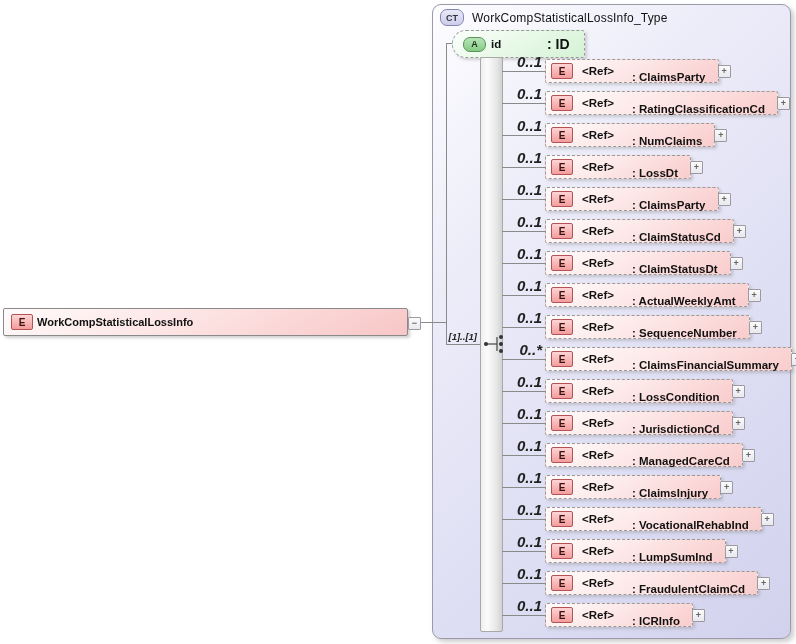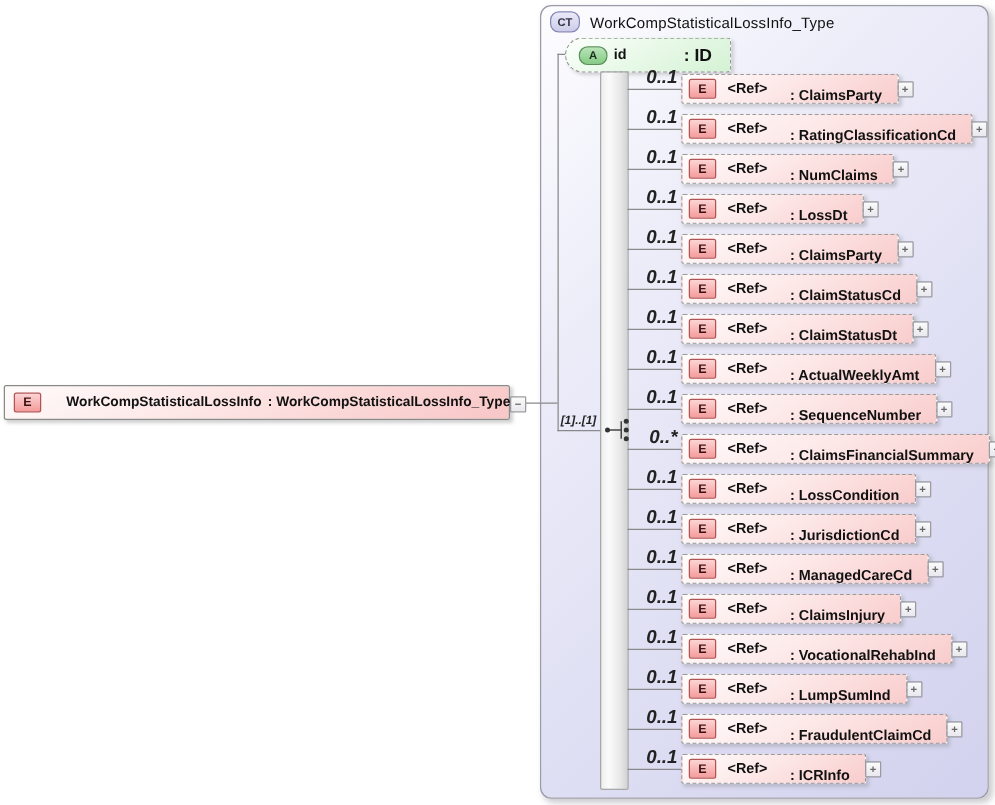--- a/index.html
+++ b/index.html
@@ -86,21 +86,21 @@
   .plus-btn{position:absolute;right:-13px;top:5px;}
   
   .root-box{
     position:absolute;left:3px;top:308px;width:405px;height:28px;
     display:flex;align-items:center;
     border:1px solid #8a8a8a;border-radius:2px;
     background:linear-gradient(150deg,#fffbfb 0%,#fde4e4 45%,#f8c6c6 100%);
     box-shadow:2px 2px 3px rgba(120,120,120,.35);
     padding:0 6px 0 7px;z-index:3;box-sizing:border-box;
   }
-  .root-name{margin-left:20px;font-size:11px;font-weight:bold;color:#111;white-space:nowrap;}
+  .root-name{margin-left:4px;font-size:11px;font-weight:bold;color:#111;white-space:nowrap;}
   .root-type{margin-left:5px;font-size:11px;font-weight:bold;color:#111;white-space:nowrap;}
   .minus-btn{position:absolute;left:408px;top:317px;z-index:4;}
 </style>
 </head>
 <body>
 
 <div id="stage">
 
   <div class="ct-box"></div>
 
@@ -363,17 +363,16 @@
         <span class="ref-label">&lt;Ref&gt;</span>
         <span class="type-label">: ICRInfo</span>
         <span class="plus-btn">+</span>
       </div>
     </div>
   </div>
 
   <div class="root-box">
     <span class="e-icon">E</span>
     <span class="root-name">WorkCompStatisticalLossInfo</span>
-    <span class="root-type">: WorkCompStatisticalLossInfo_Type</span>
   </div>
   <div class="minus-btn">−</div>
 
 </div>
 
 </body></html>

